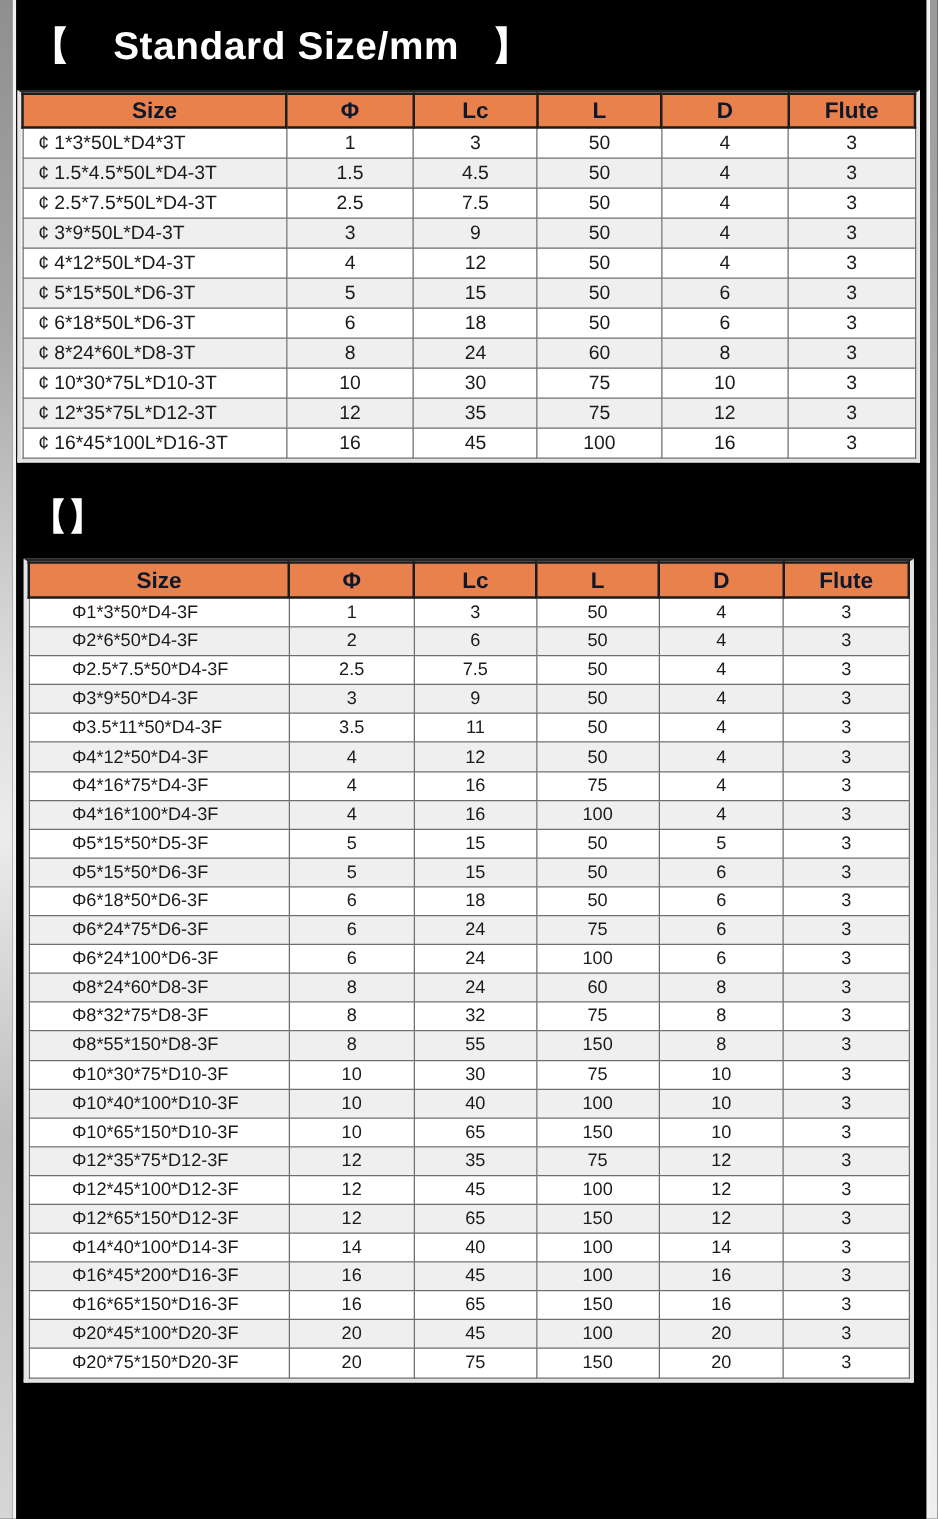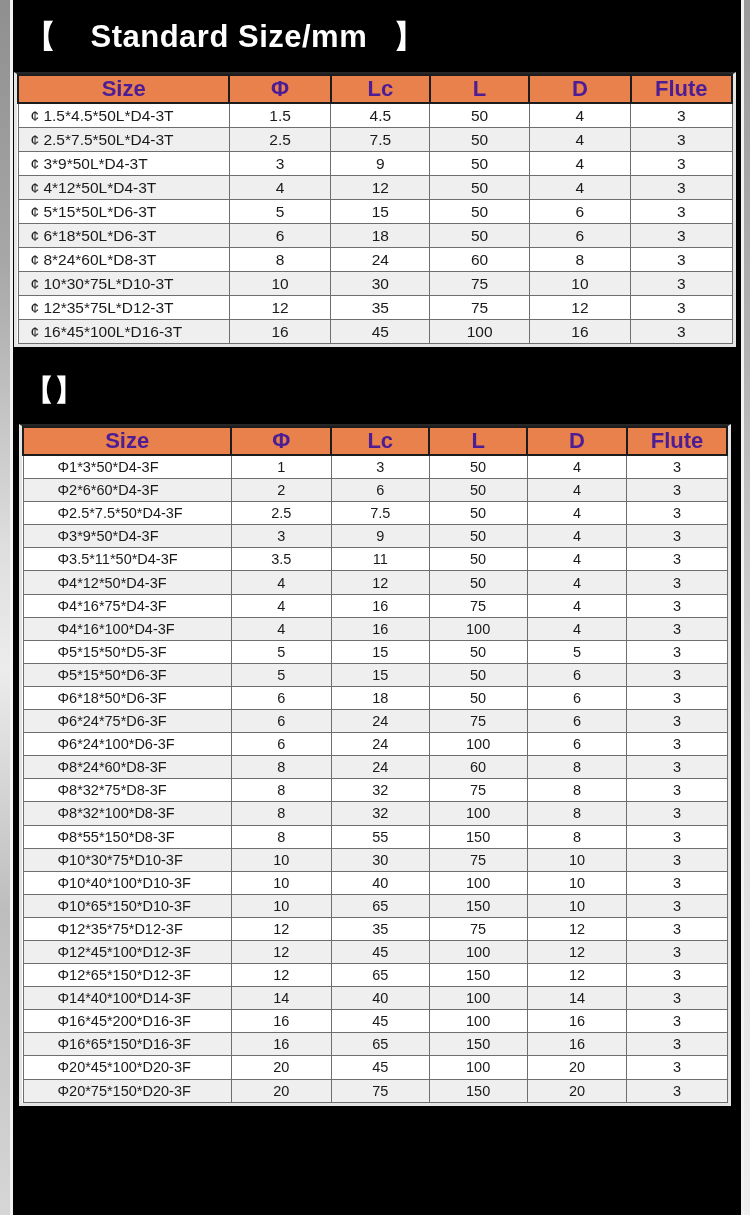--- a/index.html
+++ b/index.html
@@ -37,21 +37,21 @@
   .table-wrap {
     border: 3px solid #e4e4e4;
     border-top: 2px solid #262626;
     background: #fff;
   }
   .wrap-1 { margin-left: 1px; width: 716px; }
   .wrap-2 { margin-left: 6px; width: 706px; }
 
   table { border-collapse: collapse; table-layout: fixed; width: 100%; }
   th {
-    background: #E8814C; color: #4c1d95; font-weight: bold; font-size: 22px;
+    background: #E8814C; color: #0f172a; font-weight: bold; font-size: 18px;
     border: 2px solid #1c1c1c; text-align: center; padding: 0;
   }
   .t1 th { height: 25px; }
   .t2 th { height: 26px; }
   td {
     border: 1px solid #6e6e6e; color: #1a1a1a; text-align: center;
     padding: 0; overflow: hidden; white-space: nowrap;
   }
   .t1 td { height: 23px; font-size: 15.5px; }
   .t2 td { height: 22.1px; font-size: 14.5px; }
@@ -92,20 +92,28 @@
             <th>Size</th>
             <th>Φ</th>
             <th>Lc</th>
             <th>L</th>
             <th>D</th>
             <th>Flute</th>
           </tr>
         </thead>
         <tbody>
             <tr>
+              <td>¢ 1*3*50L*D4*3T</td>
+              <td>1</td>
+              <td>3</td>
+              <td>50</td>
+              <td>4</td>
+              <td>3</td>
+            </tr>
+            <tr>
               <td>¢ 1.5*4.5*50L*D4-3T</td>
               <td>1.5</td>
               <td>4.5</td>
               <td>50</td>
               <td>4</td>
               <td>3</td>
             </tr>
             <tr>
               <td>¢ 2.5*7.5*50L*D4-3T</td>
               <td>2.5</td>
@@ -210,21 +218,21 @@
         <tbody>
             <tr>
               <td>Φ1*3*50*D4-3F</td>
               <td>1</td>
               <td>3</td>
               <td>50</td>
               <td>4</td>
               <td>3</td>
             </tr>
             <tr>
-              <td>Φ2*6*60*D4-3F</td>
+              <td>Φ2*6*50*D4-3F</td>
               <td>2</td>
               <td>6</td>
               <td>50</td>
               <td>4</td>
               <td>3</td>
             </tr>
             <tr>
               <td>Φ2.5*7.5*50*D4-3F</td>
               <td>2.5</td>
               <td>7.5</td>
@@ -322,28 +330,20 @@
             </tr>
             <tr>
               <td>Φ8*32*75*D8-3F</td>
               <td>8</td>
               <td>32</td>
               <td>75</td>
               <td>8</td>
               <td>3</td>
             </tr>
             <tr>
-              <td>Φ8*32*100*D8-3F</td>
-              <td>8</td>
-              <td>32</td>
-              <td>100</td>
-              <td>8</td>
-              <td>3</td>
-            </tr>
-            <tr>
               <td>Φ8*55*150*D8-3F</td>
               <td>8</td>
               <td>55</td>
               <td>150</td>
               <td>8</td>
               <td>3</td>
             </tr>
             <tr>
               <td>Φ10*30*75*D10-3F</td>
               <td>10</td>

